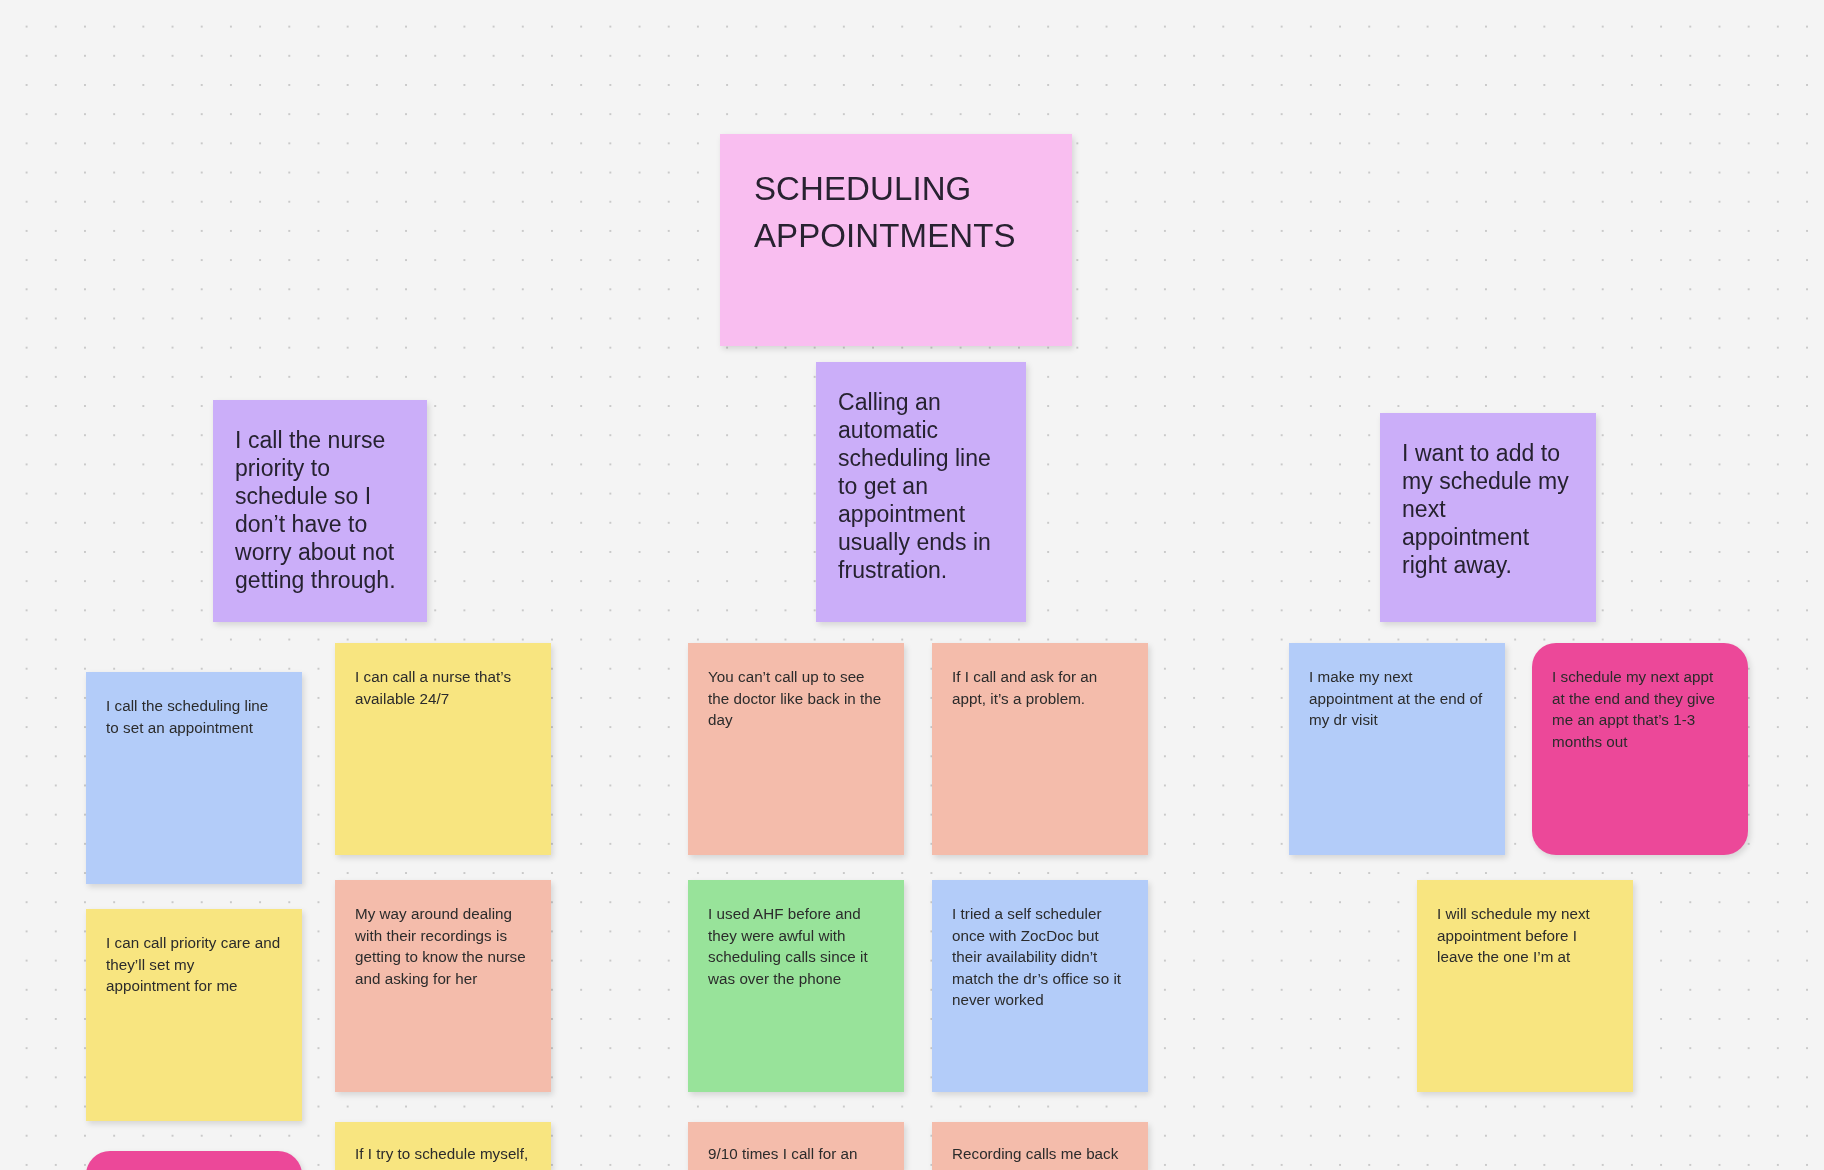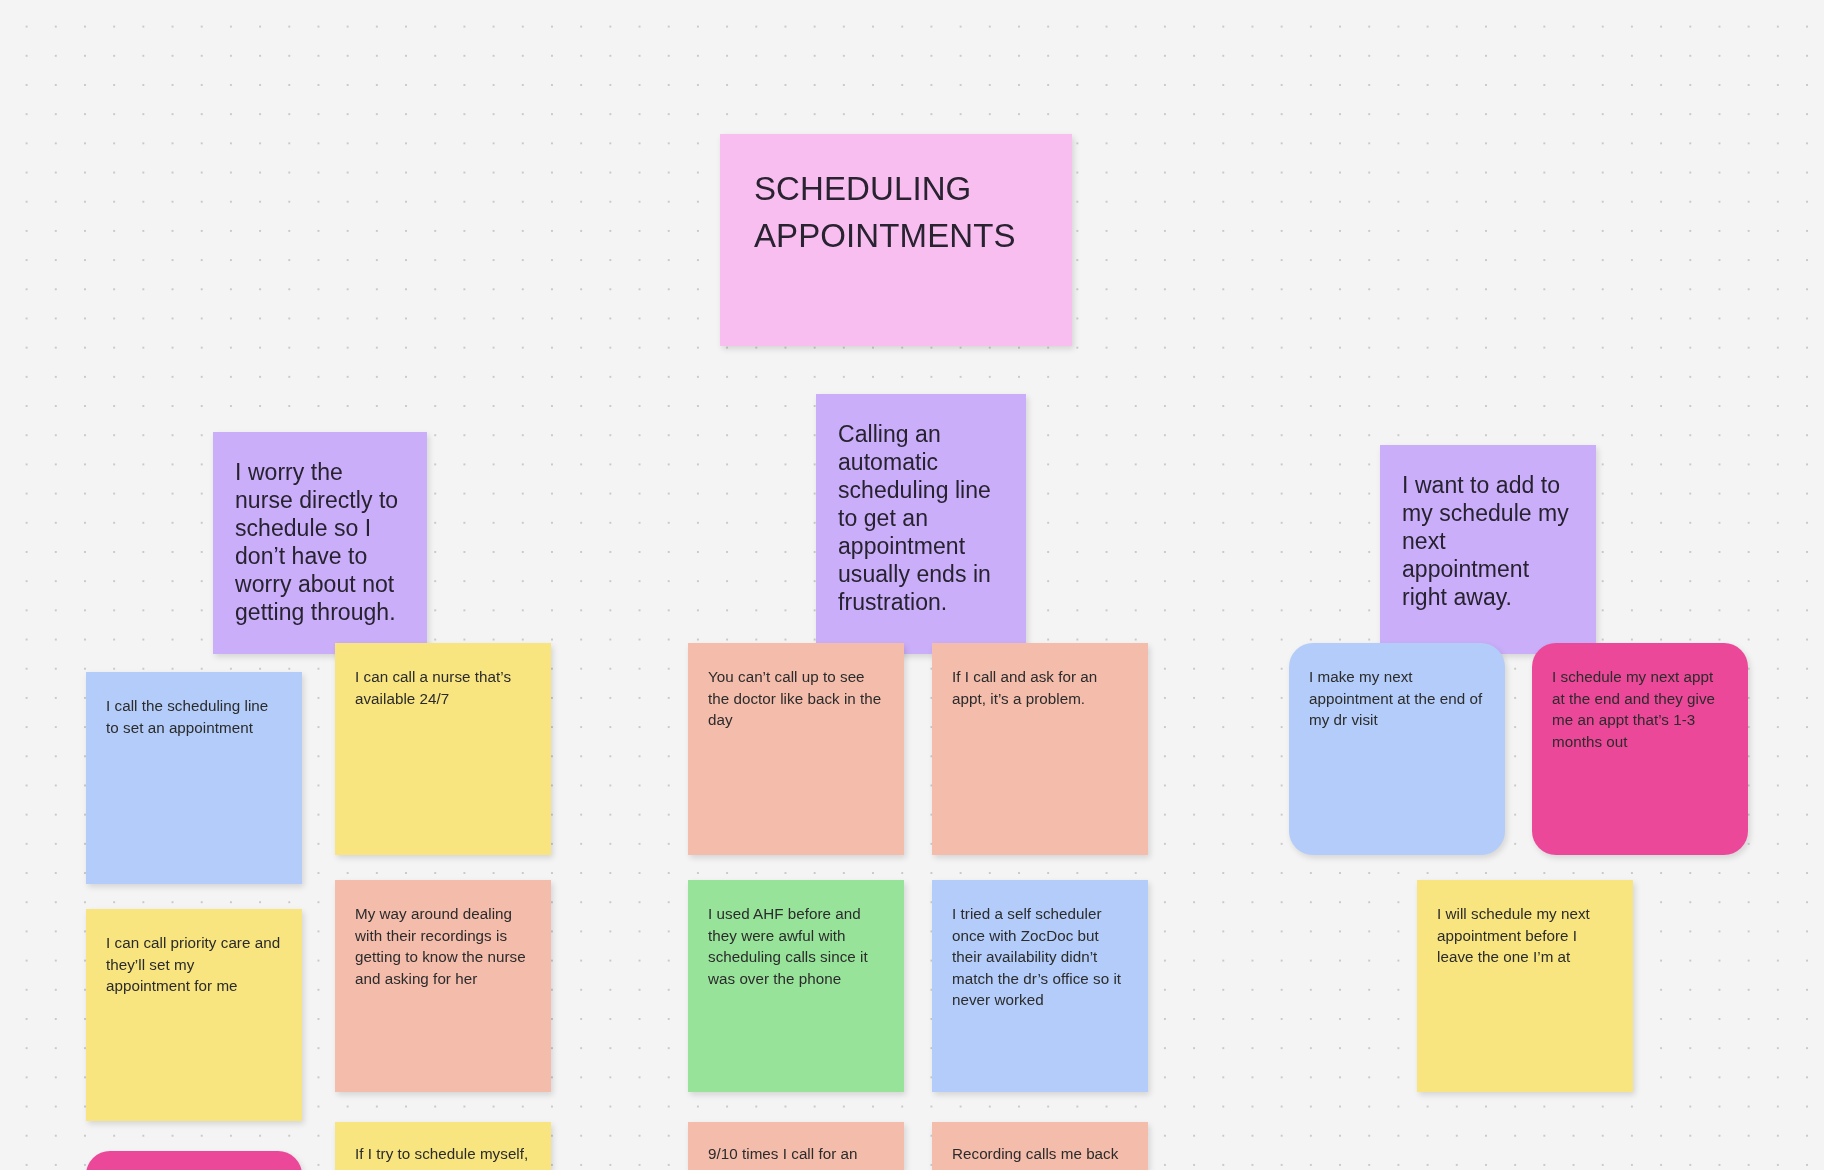--- a/index.html
+++ b/index.html
@@ -35,21 +35,20 @@
     line-height:1.42;
     color:#282231;
     font-weight:400;
     letter-spacing:0.1px;
   }
 
   
   .theme-card {
     background:#CBAEF9;
     padding:26px 22px 0 22px;
-    margin-top:32px;
   }
   .theme-card .theme-text {
     font-size:23px;
     line-height:1.22;
     color:#262230;
     letter-spacing:0.05px;
   }
   .theme-1 { left:213px; top:400px; width:214px; height:222px; }
   .theme-2 { left:816px; top:362px; width:210px; height:260px; }
   .theme-3 { left:1380px; top:413px; width:216px; height:209px; }
@@ -74,35 +73,35 @@
   
   .row1 { top:643px; }
   .row2 { top:880px; }
   .row3 { top:1122px; height:48px; padding-top:21px; }
 
   
   .col1 { left:86px;margin-top:29px; }
   .col2 { left:335px; }
   .col3 { left:688px; }
   .col4 { left:932px; }
-  .col5 { left:1289px;border-radius:24px; }
+  .col5 { left:1289px; }
   .col6 { left:1532px; }
   .col7 { left:1417px; }
 </style>
 </head>
 <body>
 
 <div class="board">
 
   <div class="card title-card">
     <div class="title-text">SCHEDULING APPOINTMENTS</div>
   </div>
 
   <div class="card theme-card theme-1">
-    <div class="theme-text">I worry the nurse directly to schedule so I don’t have to worry about not getting through.</div>
+    <div class="theme-text">I call the nurse priority to schedule so I don’t have to worry about not getting through.</div>
   </div>
   <div class="card theme-card theme-2">
     <div class="theme-text">Calling an automatic scheduling line to get an appointment usually ends in frustration.</div>
   </div>
   <div class="card theme-card theme-3">
     <div class="theme-text">I want to add to my schedule my next appointment right away.</div>
   </div>
 
   <div class="card note c-blue row1 col1">
     <div class="note-text">I call the scheduling line to set an appointment</div>

